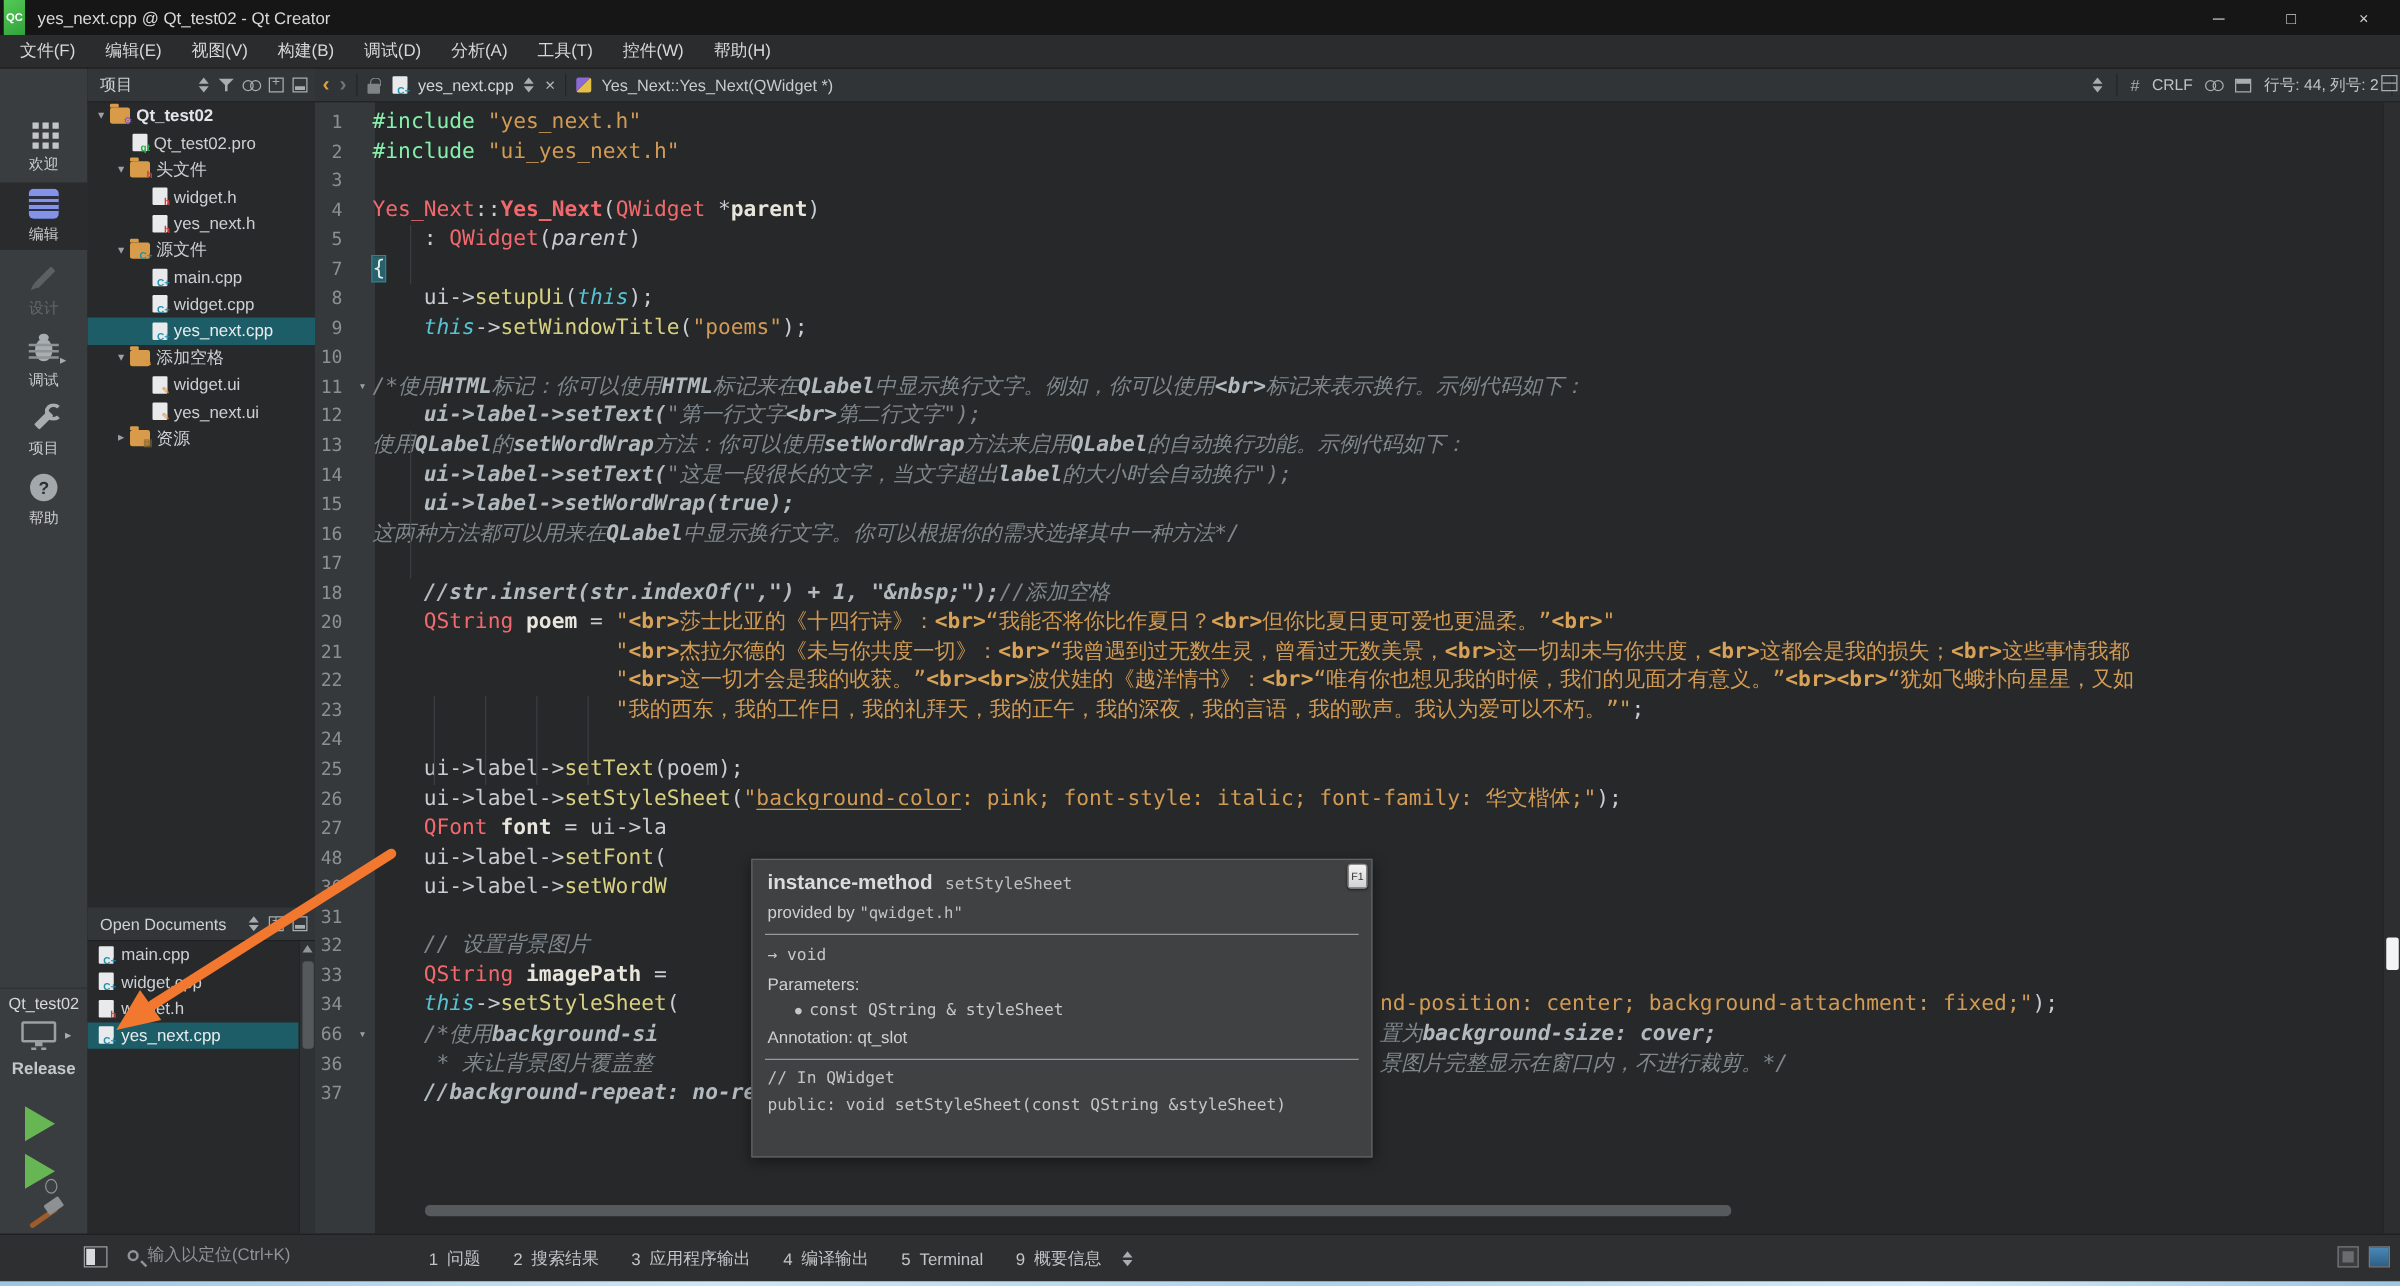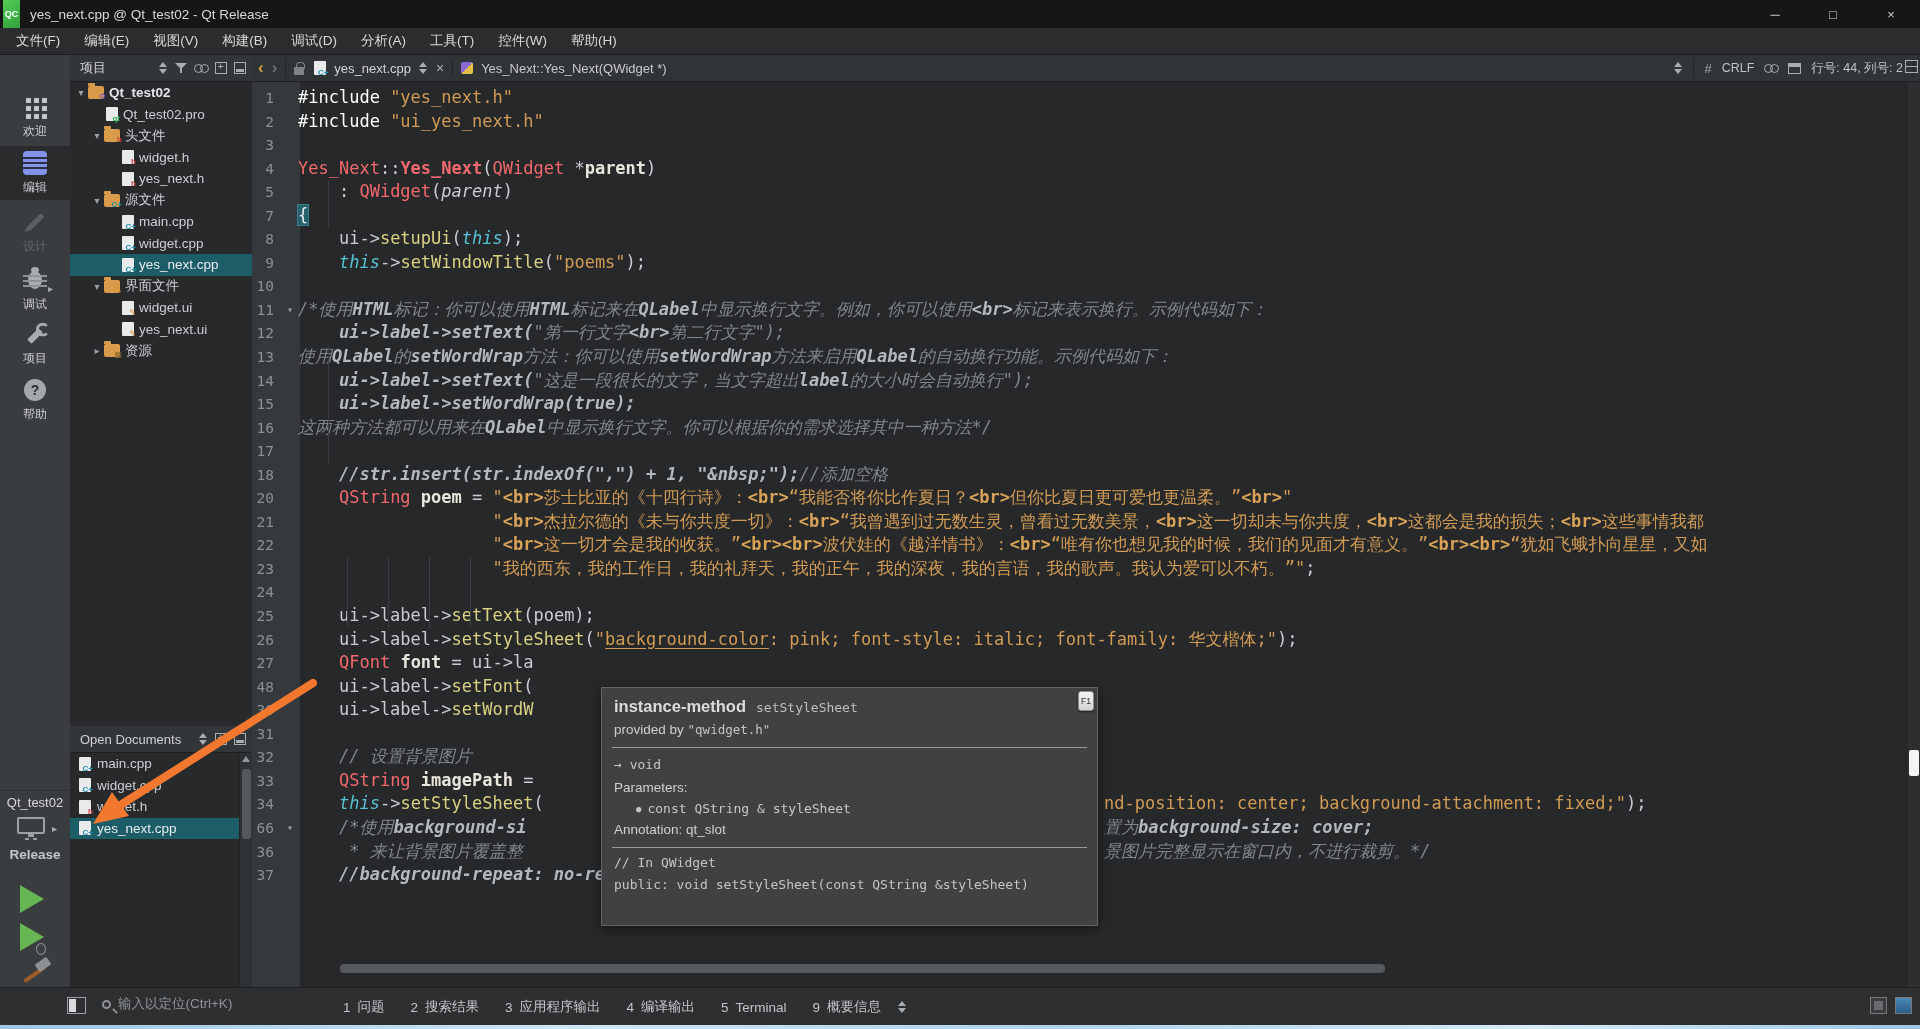--- a/index.html
+++ b/index.html
@@ -124,21 +124,21 @@
   #symico{width:12px;height:12px;border-radius:2px;background:linear-gradient(135deg,#8b6ad6 50%,#e3c04a 50%);}
   #edright{margin-left:auto;display:flex;align-items:center;gap:10px;font-size:12.5px;color:#bfc3c5;}
 
   #gutterbg{position:absolute;left:0;top:27px;bottom:0;width:48px;background:#36393b;}
   #codelines{position:absolute;left:0;top:31px;right:0;font-size:17px;}
   .cl{height:23.55px;line-height:23.55px;position:relative;white-space:pre;font-family:"DejaVu Sans Mono",monospace;}
   .ln{display:inline-block;width:30px;text-align:right;color:#8a9196;font-size:14.5px;padding-right:8px;font-family:"DejaVu Sans Mono",monospace;}
   .fold{display:inline-block;width:16px;color:#9aa2a6;font-size:10px;text-align:center;vertical-align:middle;}
   .tail{position:absolute;left:852px;top:0;}
   .sg{white-space:pre;}
-  .pp{color:#ffffff;}
+  .pp{color:#86efac;}
   .str{color:#d29b55;}
   .strb{color:#d8a258;font-weight:bold;}
   .strlink{color:#d29b55;text-decoration:underline;text-underline-offset:3px;}
   .typ{color:#f2696d;}
   .typb{color:#f2696d;font-weight:bold;}
   .varb{color:#e8e5dc;font-weight:bold;}
   .vari{color:#c9ccd0;font-style:italic;}
   .fn{color:#d9d182;}
   .kwt{color:#55c3d3;font-style:italic;}
   .kwn{color:#e0569a;font-style:italic;}
@@ -193,21 +193,21 @@
     background:linear-gradient(90deg,#9cc6e4,#cfe6f5 30%,#aed2ea 55%,#d6ebf7 80%,#9cc6e4);}
 
   
   #arrowsvg{position:absolute;left:0;top:0;z-index:60;pointer-events:none;}
 </style>
 </head>
 <body>
 
 <div id="titlebar">
   <div id="appicon">QC</div>
-  <span>yes_next.cpp @ Qt_test02 - Qt Release</span>
+  <span>yes_next.cpp @ Qt_test02 - Qt Creator</span>
   <div id="wincontrols">
     <div class="winbtn">─</div>
     <div class="winbtn">□</div>
     <div class="winbtn">×</div>
   </div>
 </div>
 
 <div id="menubar">
     <div class="menuitem">文件(F)</div>
     <div class="menuitem">编辑(E)</div>
@@ -346,21 +346,21 @@
         <span class="fico f-doc">
           <span class="badge b-c">C+</span>
         </span>
         <span class="lbl">yes_next.cpp</span>
       </div>
       <div class="trow" style="padding-left: 20px;">
         <span class="arr">▾</span>
         <span class="fico f-folder">
           <span class="badge b-ui">✎</span>
         </span>
-        <span class="lbl">界面文件</span>
+        <span class="lbl">添加空格</span>
       </div>
       <div class="trow" style="padding-left: 36px;">
         <span class="arr"></span>
         <span class="fico f-doc">
           <span class="badge b-ui">✎</span>
         </span>
         <span class="lbl">widget.ui</span>
       </div>
       <div class="trow" style="padding-left: 36px;">
         <span class="arr"></span>

